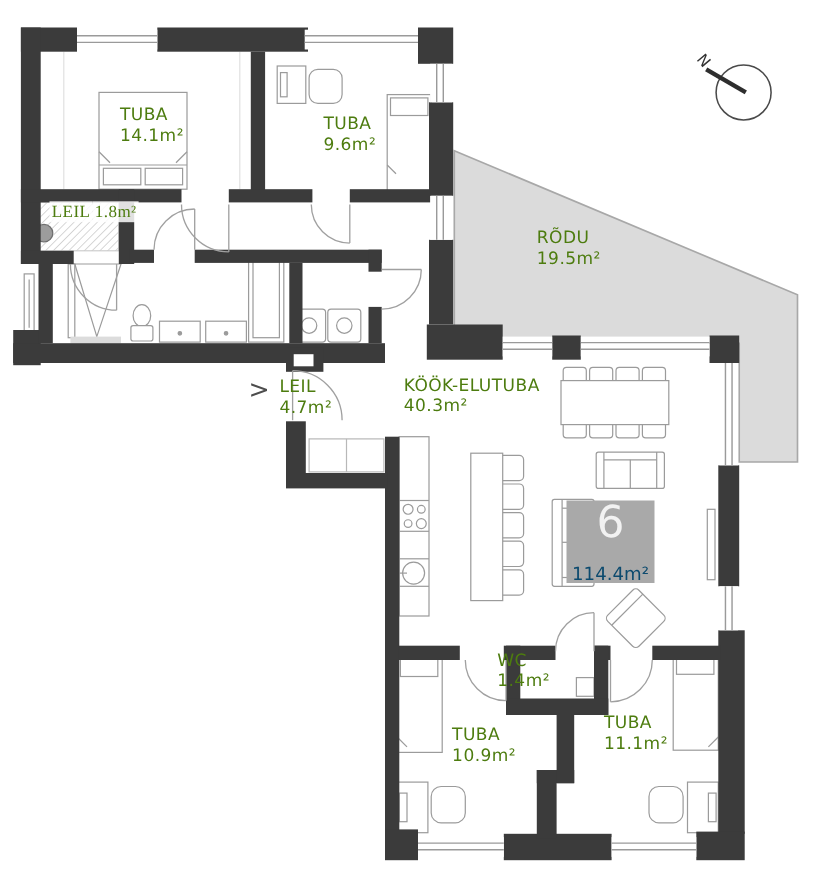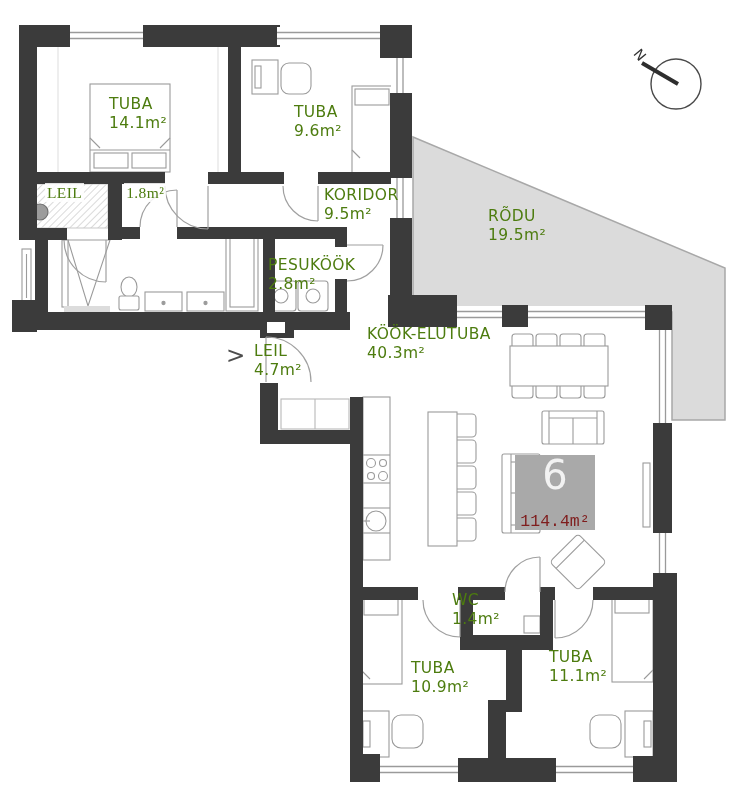--- a/index.html
+++ b/index.html
@@ -2,24 +2,24 @@
 <html><head>
 <meta charset="utf-8">
 <style>
   html,body{margin:0;padding:0;background:#ffffff;}
   body{font-family:"DejaVu Sans","Liberation Sans",sans-serif;}
   .plan{position:relative;width:747px;height:800px;overflow:hidden;background:#fff;}
   .plan svg{position:absolute;left:0;top:0;}
   .room-label{position:absolute;font-size:15.5px;line-height:1.24;letter-spacing:.4px;color:#4d7c0f;white-space:nowrap;z-index:5;}
   .room-label .ln{display:block;}
   .room-label.chip .ln{background:rgba(255,255,255,.85);padding:0 2px;display:inline-block;font-family:Liberation Serif, serif;}
-  .room-label.chip .ln+.ln{margin-top:0;margin-left:40px;}
+  .room-label.chip .ln+.ln{margin-top:0;}
   .unit-badge{position:absolute;left:515px;top:455px;width:80px;height:75px;background:#a9a9a9;display:flex;flex-direction:column;align-items:center;justify-content:center;z-index:4;}
   .unit-badge .num{font-size:40px;line-height:1;color:#f2f2f2;}
-  .unit-badge .area{font-size:16.5px;line-height:1;margin-top:19px;color:#7f1d1d;font-family:Liberation Mono, monospace;}
+  .unit-badge .area{font-size:16.5px;line-height:1;margin-top:19px;color:#0c4a6e;}
   .entry-marker{position:absolute;left:226px;top:344px;font-size:23px;color:#4d4d4d;z-index:5;line-height:1;}
 </style>
 </head>
 <body>
 
 <div class="plan">
 
 <svg width="747" height="800" viewBox="0 0 747 800">
   <defs>
     <pattern id="hatch" width="5" height="5" patternUnits="userSpaceOnUse" patternTransform="rotate(45)">
@@ -302,37 +302,29 @@
 
   <div class="room-label" style="left:109px;top:95px">
       <span class="ln">TUBA</span>
       <span class="ln">14.1m²</span>
     </div>
   <div class="room-label" style="left:294px;top:103px">
       <span class="ln">TUBA</span>
       <span class="ln">9.6m²</span>
     </div>
   <div class="room-label chip" style="left:45px;top:183px"><span class="ln">LEIL</span><span class="ln">1.8m²</span></div>
-  <div class="room-label" style="left:324px;top:186px">
-      <span class="ln">KORIDOR</span>
-      <span class="ln">9.5m²</span>
-    </div>
-  <div class="room-label" style="left:268px;top:256px">
-      <span class="ln">PESUKÖÖK</span>
-      <span class="ln">2.8m²</span>
-    </div>
   <div class="room-label" style="left:488px;top:207px">
       <span class="ln">RÕDU</span>
       <span class="ln">19.5m²</span>
     </div>
   <div class="room-label" style="left:254px;top:342px">
       <span class="ln">LEIL</span>
       <span class="ln">4.7m²</span>
     </div>
-  <div class="room-label" style="left:367px;top:325px">
+  <div class="room-label" style="left:367px;top:341px">
       <span class="ln">KÖÖK-ELUTUBA</span>
       <span class="ln">40.3m²</span>
     </div>
   <div class="room-label" style="left:452px;top:591px">
       <span class="ln">WC</span>
       <span class="ln">1.4m²</span>
     </div>
   <div class="room-label" style="left:411px;top:659px">
       <span class="ln">TUBA</span>
       <span class="ln">10.9m²</span>

